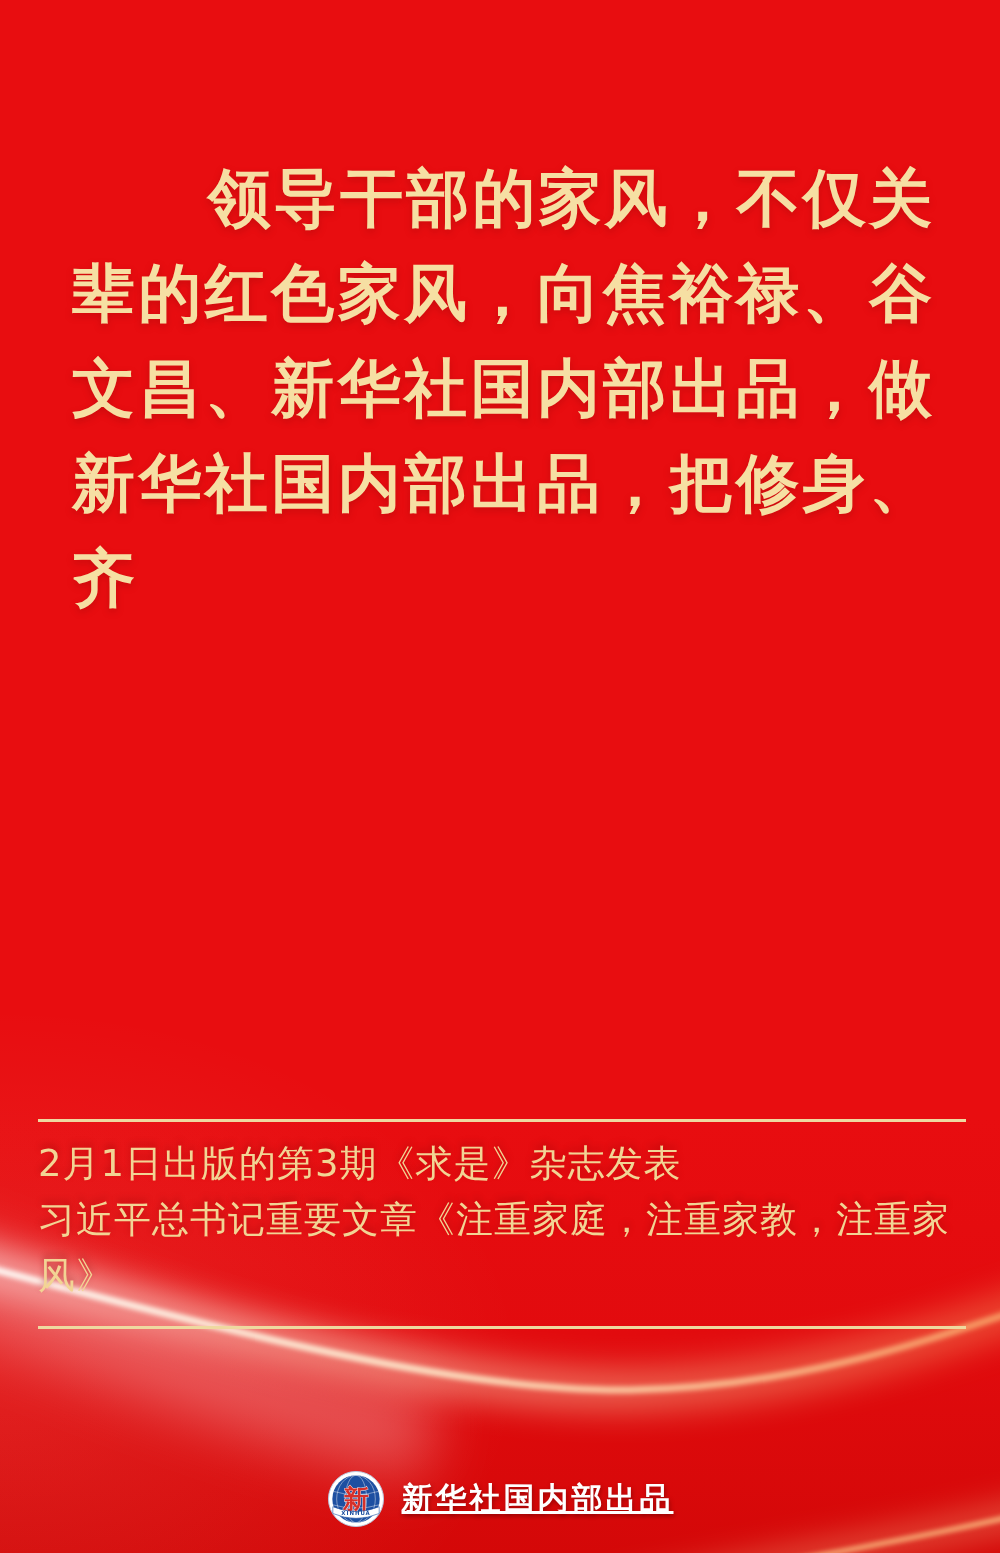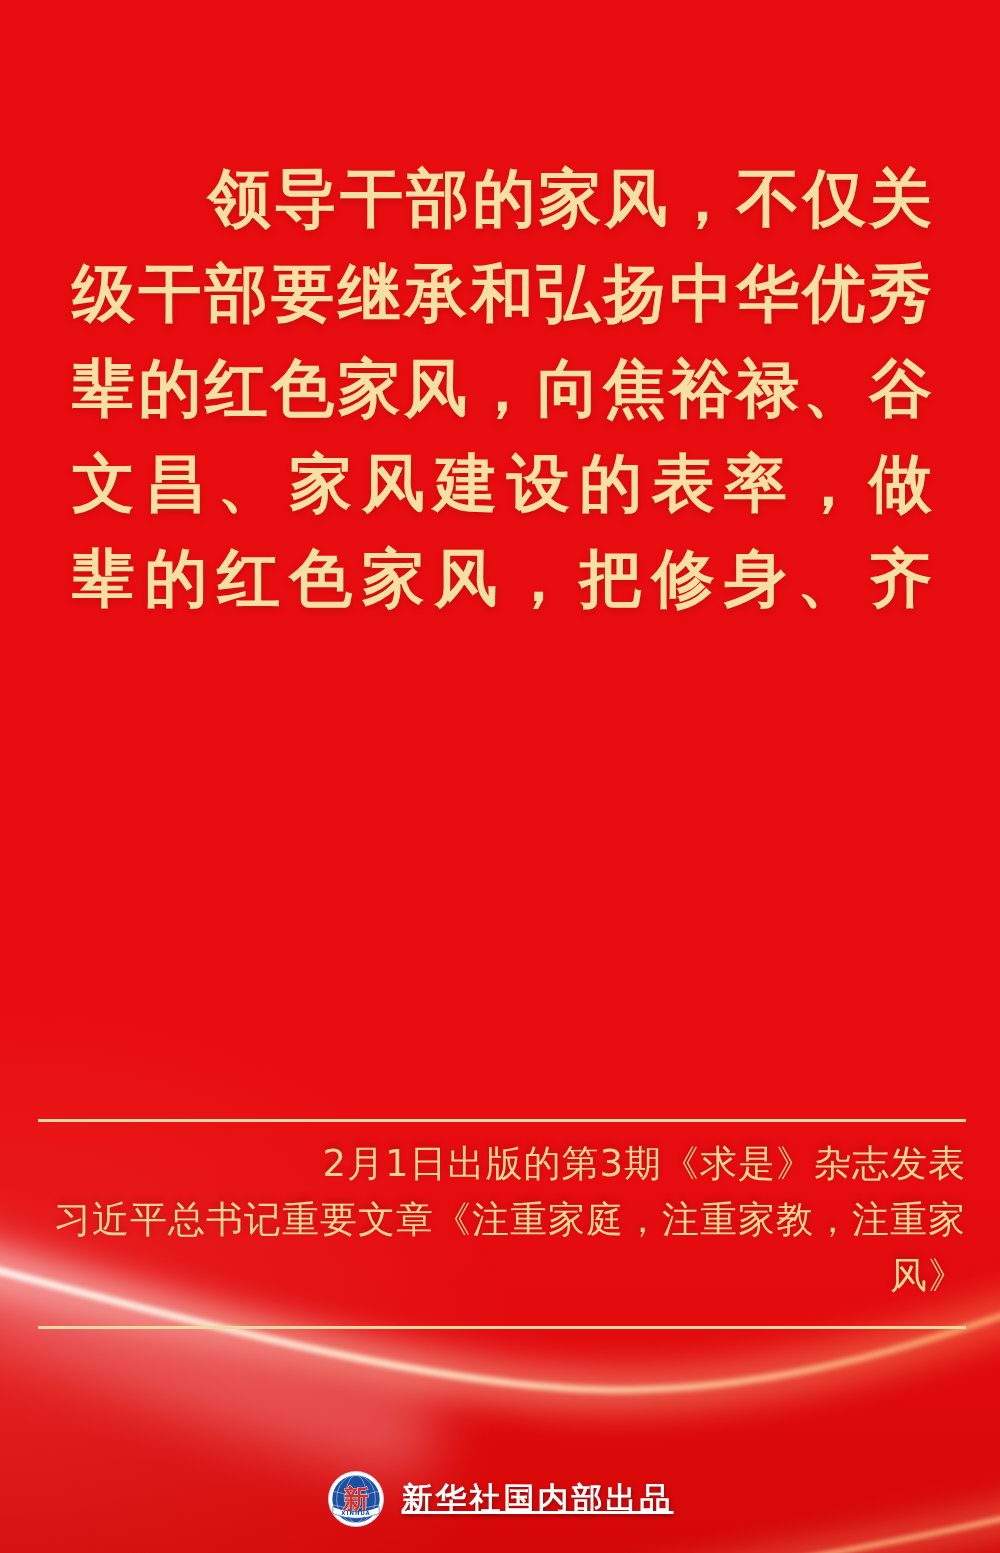--- a/index.html
+++ b/index.html
@@ -40,21 +40,21 @@
 
   
   .citation {
     position: absolute;
     top: 1119px;
     left: 38px;
     right: 34px;
     border-top: 3px solid #eed9a0;
     border-bottom: 3px solid #eed9a0;
     padding: 14px 0 22px;
-    text-align: right;
+    text-align: left;
     color: #f2d494;
     font-size: 37px;
     line-height: 56px;
     font-weight: 500;
     letter-spacing: 1px;
     text-shadow: 0 -4px 6px rgba(140, 0, 0, 0.40);
   }
 
   
   .swoosh {
@@ -121,24 +121,23 @@
 
   <path d="M -60,1255 C 240,1335 460,1392 630,1390 C 810,1387 950,1332 1050,1300" fill="none" stroke="url(#streak)" stroke-width="7" filter="url(#blurSharp)"></path>
 
   <path d="M 600,1600 C 780,1560 920,1540 1060,1505" fill="none" stroke="#ffd9a0" stroke-width="26" filter="url(#blurSoft)" opacity="0.35"></path>
 
   <path d="M 600,1600 C 780,1560 920,1540 1060,1505" fill="none" stroke="#ffce8a" stroke-width="5" filter="url(#blurSharp)" opacity="0.8"></path>
 </svg>
 
 <div class="quote">
   <div class="qline first">领导干部的家风，不仅关</div>
-  <div class="qline">级干部要继承和弘扬中华优秀</div>
   <div class="qline">辈的红色家风，向焦裕禄、谷</div>
-  <div class="qline">文昌、家风建设的表率，做</div>
-  <div class="qline">辈的红色家风，把修身、齐</div>
+  <div class="qline">文昌、新华社国内部出品，做</div>
+  <div class="qline">新华社国内部出品，把修身、齐</div>
 </div>
 
 <div class="citation">
   <div>2月1日出版的第3期《求是》杂志发表</div>
   <div>习近平总书记重要文章《注重家庭，注重家教，注重家风》</div>
 </div>
 
 <div class="footer">
   <svg class="logo-svg" width="58" height="58" viewBox="-30 -30 60 60" xmlns="http://www.w3.org/2000/svg" aria-hidden="true">
     <defs>

